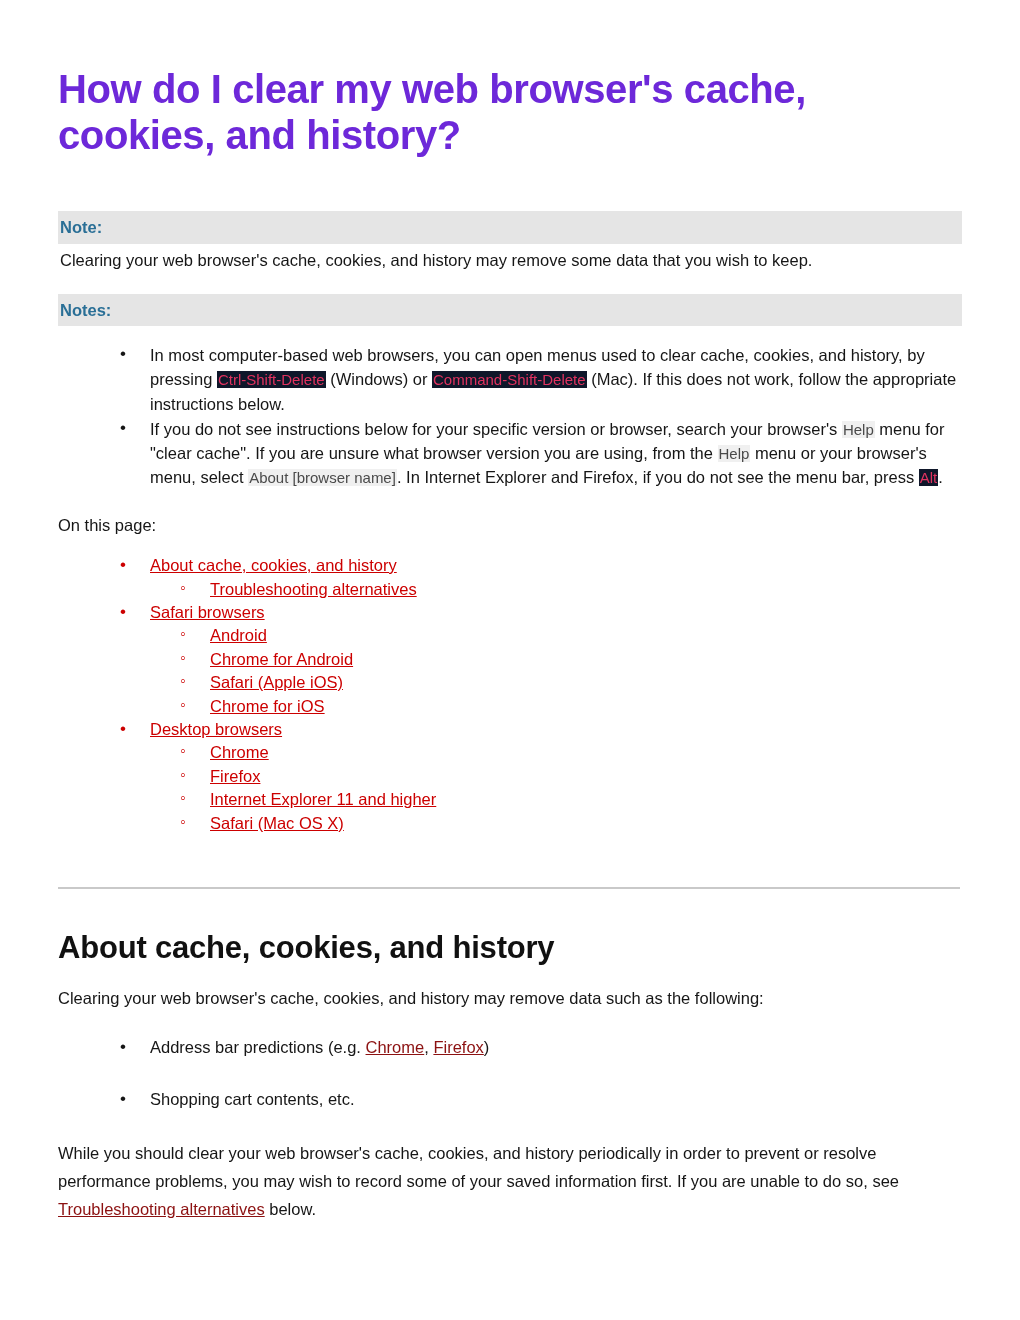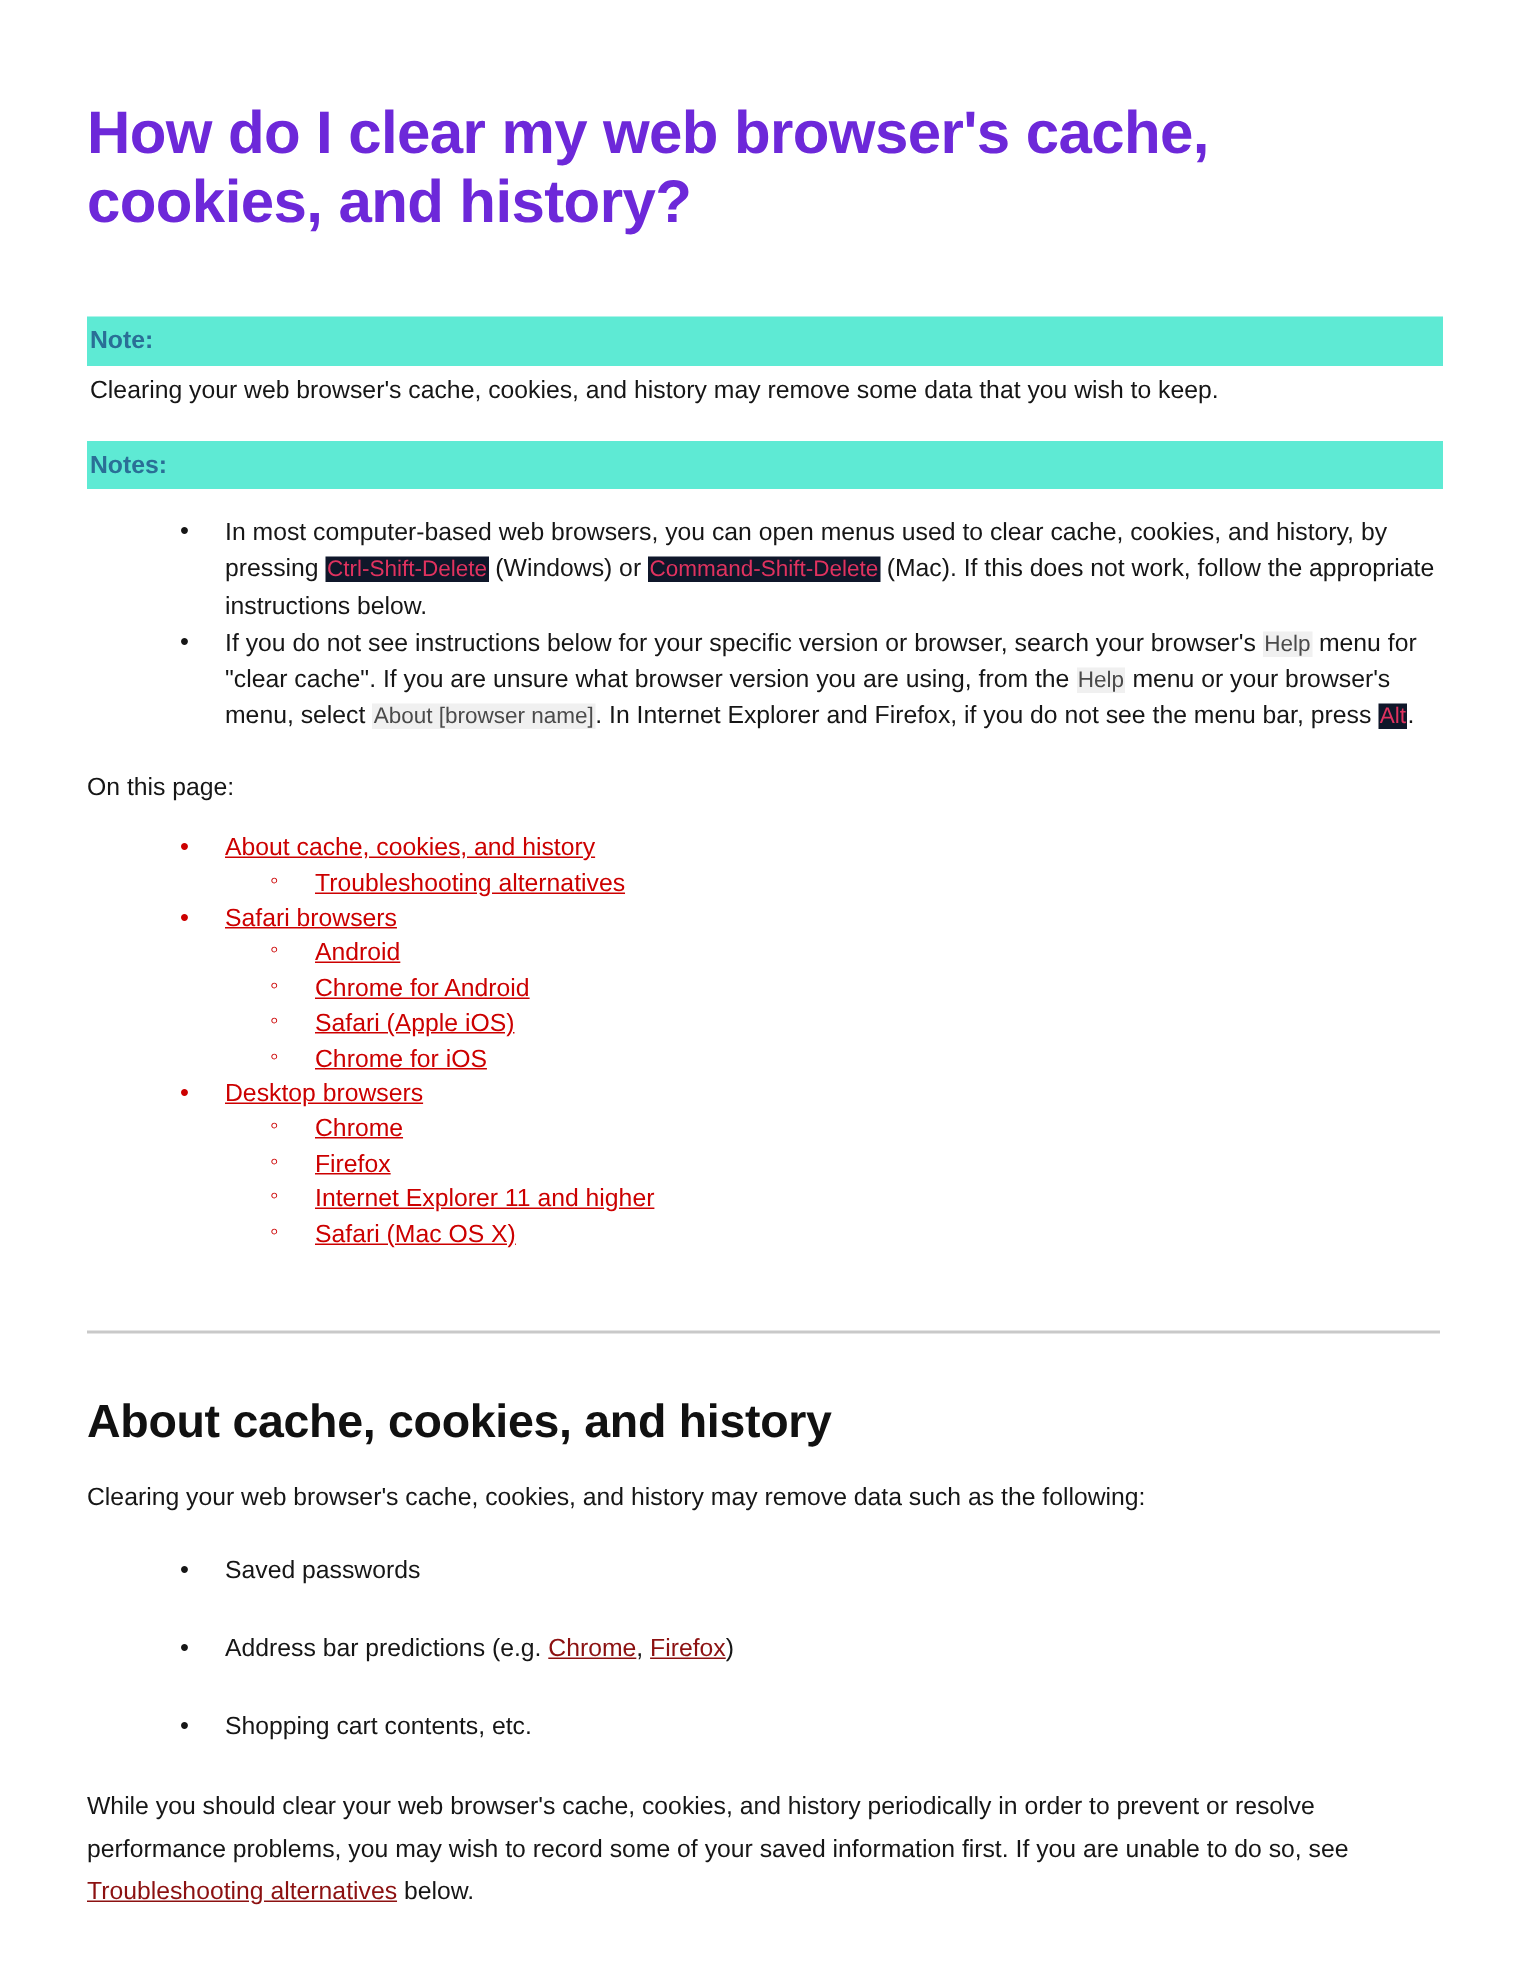--- a/index.html
+++ b/index.html
@@ -26,21 +26,21 @@
     line-height: 1.16;
     font-weight: bold;
     letter-spacing: -0.4px;
     margin: 0;
     padding-top: 66px;
     color: #6d28d9;
   }
 
   
   .callout-head {
-    background: #5eead4;
+    background: #e5e5e5;
     color: #2a6f96;
     font-weight: bold;
     font-size: 16.5px;
     line-height: 1.5;
     padding: 4px 4px 4px 2px;
     margin: 0;
   }
   .note-block { margin-top: 52px; }
   .note-body {
     font-size: 16.5px;
@@ -247,23 +247,20 @@
     </li>
   </ul>
 
   <hr class="divider">
 
   <h2 class="sec-title">About cache, cookies, and history</h2>
   <p class="sec-intro">Clearing your web browser's cache, cookies, and history may remove data such as the following:</p>
 
   <ul class="spaced">
     <li>
-      <span>Saved passwords</span>
-    </li>
-    <li>
       <span>Address bar predictions (e.g. </span><a class="dark-link" href="#">Chrome</a><span>, </span><a class="dark-link" href="#">Firefox</a><span>)</span>
     </li>
     <li>
       <span>Shopping cart contents, etc.</span>
     </li>
   </ul>
 
   <p class="closing">
     <span>While you should clear your web browser's cache, cookies, and history periodically in order to prevent or resolve performance problems, you may wish to record some of your saved information first. If you are unable to do so, see </span><a class="dark-link" href="#">Troubleshooting alternatives</a><span> below.</span>
   </p>

